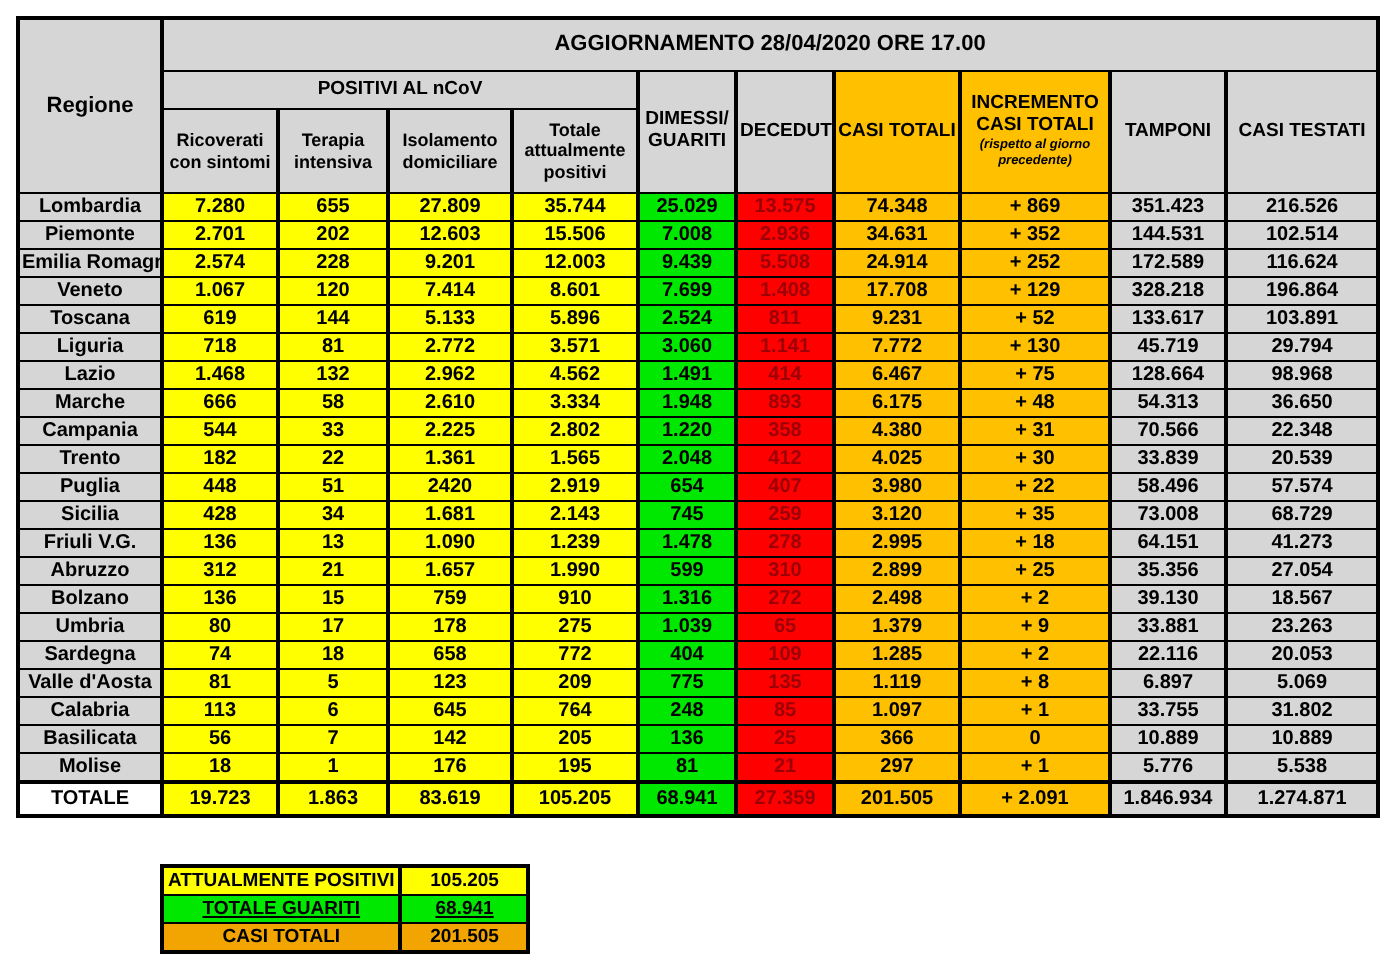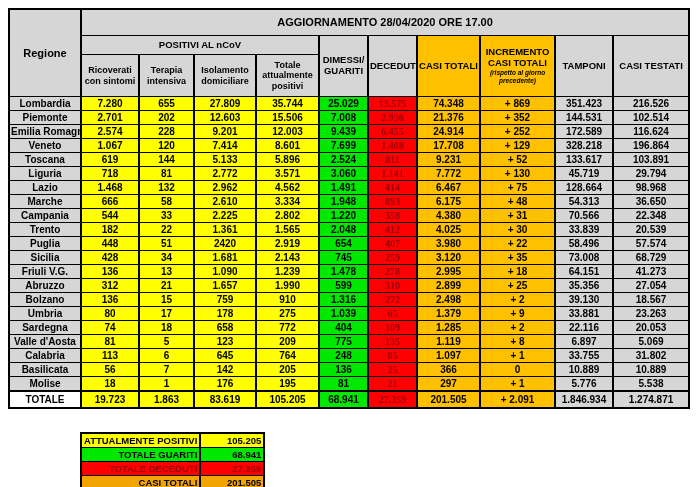--- a/index.html
+++ b/index.html
@@ -35,43 +35,43 @@
   .title-row th { height: 25px; font-size: 11px; margin-top: 20px; }
   .group-row th { height: 18px; font-size: 9.5px; }
   .sub-row th { height: 41px; }
   th.h-orange { background: var(--orange); }
   .note { display: block; font-size: 6.5px; font-style: italic; font-weight: bold; line-height: 1.2; }
 
   .main-table td { font-size: 10px; height: 13px; white-space: nowrap; }
   .c-region { background: var(--gray); margin-left: 28px; }
   .c-yellow { background: var(--yellow); }
   .c-green  { background: var(--green); margin-top: 20px; }
-  .c-red    { background: var(--red); color: var(--dark_red); font-family: Liberation Serif, serif; }
+  .c-red    { background: var(--red); color: var(--dark_red); }
   .c-orange { background: var(--orange); }
   .c-gray   { background: var(--gray); }
   .c-white  { background: #ffffff; }
   .it { }
   .totale-row td { border-top-width: 2px; height: 15px; }
 
   .summary-table { margin: 23px 0 0 72px; border: 2px solid #000; }
   .summary-table td {
     border: 1px solid #000;
     border-left-width: 2px;
     border-right-width: 2px;
     padding: 0 2px;
     height: 13px;
-    text-align: right;
+    text-align: center;
     font-weight: bold;
     font-size: 9.5px;
     white-space: nowrap;
   }
   .s-label { width: 110px; }
   .s-value { width: 58px; font-size: 10px; }
   .bg-yellow { background: var(--yellow); }
-  .bg-green  { background: var(--green); }
+  .bg-green  { background: var(--green); text-decoration: underline; }
   .bg-red    { background: var(--red); color: var(--dark_red); }
   .bg-orange_dark { background: var(--orange_dark); }
 </style>
 </head>
 <body>
 
 <div class="page">
 
   <table class="main-table">
     <colgroup>
@@ -131,33 +131,33 @@
           <td class="c-gray">216.526</td>
         </tr>
         <tr class="data-row">
           <td class="c-region">Piemonte</td>
           <td class="c-yellow">2.701</td>
           <td class="c-yellow">202</td>
           <td class="c-yellow">12.603</td>
           <td class="c-yellow">15.506</td>
           <td class="c-green">7.008</td>
           <td class="c-red">2.936</td>
-          <td class="c-orange">21.376</td>
+          <td class="c-orange">34.631</td>
           <td class="c-orange it">+ 352</td>
           <td class="c-gray">144.531</td>
           <td class="c-gray">102.514</td>
         </tr>
         <tr class="data-row">
           <td class="c-region">Emilia Romagna</td>
           <td class="c-yellow">2.574</td>
           <td class="c-yellow">228</td>
           <td class="c-yellow">9.201</td>
           <td class="c-yellow">12.003</td>
           <td class="c-green">9.439</td>
-          <td class="c-red">6.455</td>
+          <td class="c-red">5.508</td>
           <td class="c-orange">24.914</td>
           <td class="c-orange it">+ 252</td>
           <td class="c-gray">172.589</td>
           <td class="c-gray">116.624</td>
         </tr>
         <tr class="data-row">
           <td class="c-region">Veneto</td>
           <td class="c-yellow">1.067</td>
           <td class="c-yellow">120</td>
           <td class="c-yellow">7.414</td>
@@ -410,23 +410,19 @@
     <tbody>
         <tr class="summary-row">
           <td class="s-label bg-yellow">ATTUALMENTE POSITIVI</td>
           <td class="s-value bg-yellow">105.205</td>
         </tr>
         <tr class="summary-row">
           <td class="s-label bg-green">TOTALE GUARITI</td>
           <td class="s-value bg-green">68.941</td>
         </tr>
         <tr class="summary-row">
-          <td class="s-label bg-red">TOTALE DECEDUTI</td>
-          <td class="s-value bg-red">27.359</td>
-        </tr>
-        <tr class="summary-row">
           <td class="s-label bg-orange_dark">CASI TOTALI</td>
           <td class="s-value bg-orange_dark">201.505</td>
         </tr>
       </tbody>
   </table>
 
 </div>
 
 </body></html>

